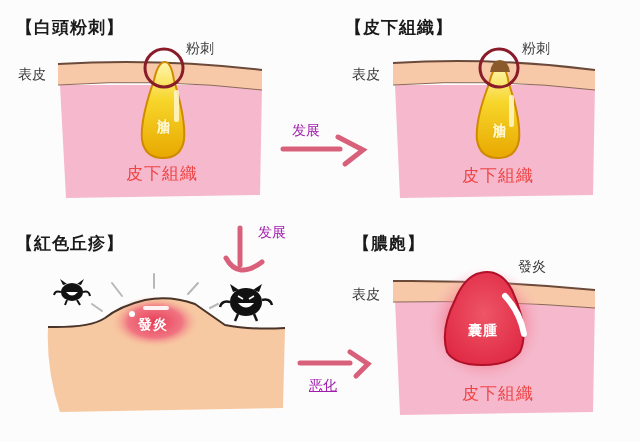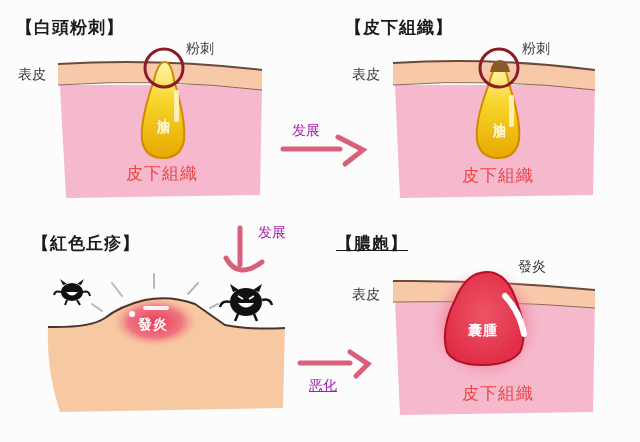--- a/index.html
+++ b/index.html
@@ -160,20 +160,20 @@
 <div class="abs title" style="left:345px; top:16px;">【皮下組織】</div>
 <div class="abs label" style="left:522px; top:40px;">粉刺</div>
 <div class="abs label" style="left:352px; top:66px;">表皮</div>
 <div class="abs inner-label" style="left:490px; top:112px;">油脂</div>
 <div class="abs tissue-label" style="left:462px; top:164px;">皮下組織</div>
 
 <div class="abs arrow-label" style="left:292px; top:122px;">发展</div>
 <div class="abs arrow-label" style="left:258px; top:224px;">发展</div>
 <div class="abs arrow-label" style="left:309px; top:377px;text-decoration:underline;">恶化</div>
 
-<div class="abs title" style="left:32px; top:232px;text-align:center;">【紅色丘疹】</div>
+<div class="abs title" style="left:16px; top:232px;text-align:center;">【紅色丘疹】</div>
 <div class="abs inflam-label" style="left:138px; top:316px;">發炎</div>
 
-<div class="abs title" style="left:336px; top:232px;text-decoration:underline;">【膿皰】</div>
+<div class="abs title" style="left:353px; top:232px;">【膿皰】</div>
 <div class="abs label" style="left:518px; top:258px;">發炎</div>
 <div class="abs label" style="left:352px; top:286px;">表皮</div>
 <div class="abs inflam-label" style="left:468px; top:322px;text-align:center;">囊腫</div>
 <div class="abs tissue-label" style="left:462px; top:382px;">皮下組織</div>
 
 </body></html>

